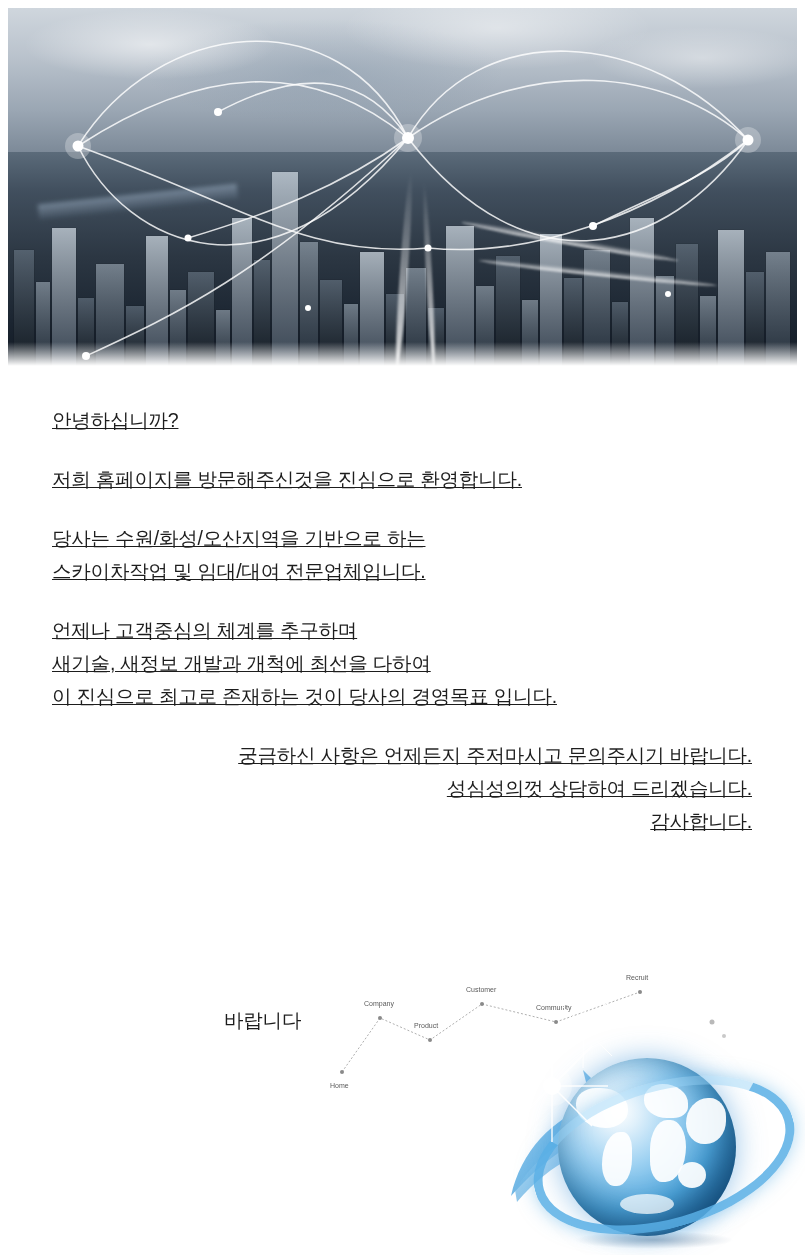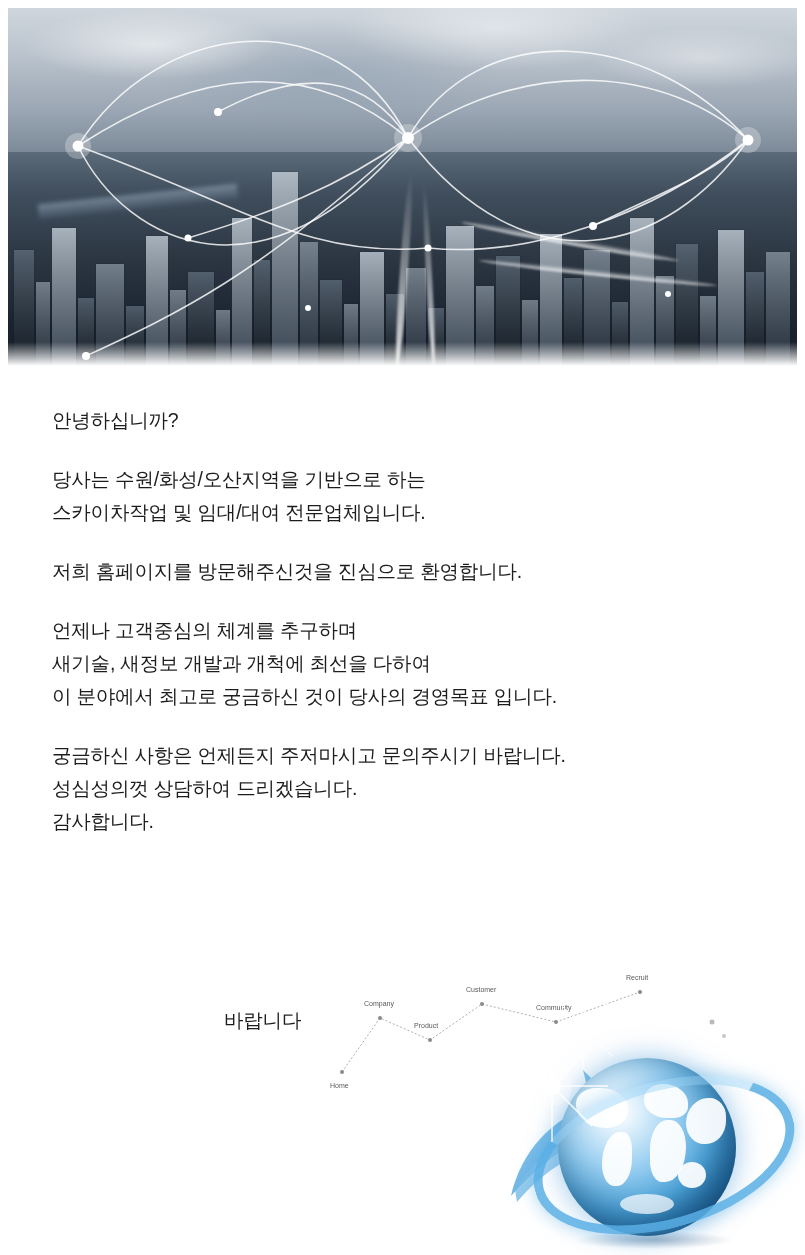--- a/index.html
+++ b/index.html
@@ -110,22 +110,23 @@
     top: 404px;
     width: 700px;
   }
   .para {
     margin: 0 0 26px 0;
     font-size: 19.5px;
     line-height: 33px;
     color: #1d1d1d;
     letter-spacing: -0.2px;
     white-space: pre-line;
-  }
-  .para.tight { margin-bottom: 24px; }
+    text-decoration: underline;
+  }
+  .para.tight { margin-bottom: 24px; text-align: right; }
   .signature {
     position: absolute;
     left: 224px;
     top: 1005px;
     font-size: 19.5px;
     line-height: 30px;
     color: #1d1d1d;
     letter-spacing: -0.2px;
   }
 
@@ -279,26 +280,26 @@
       <circle cx="400" cy="130" r="14"></circle>
       <circle cx="740" cy="132" r="13"></circle>
     </g>
   </svg>
 
   <div class="hero-fade"></div>
 </div>
 
 <div class="content">
   <p class="para">안녕하십니까?</p>
+  <p class="para">저희 홈페이지를 방문해주신것을 진심으로 환영합니다.</p>
   <p class="para">당사는 수원/화성/오산지역을 기반으로 하는
 스카이차작업 및 임대/대여 전문업체입니다.</p>
-  <p class="para">저희 홈페이지를 방문해주신것을 진심으로 환영합니다.</p>
   <p class="para">언제나 고객중심의 체계를 추구하며
 새기술, 새정보 개발과 개척에 최선을 다하여
-이 분야에서 최고로 궁금하신 것이 당사의 경영목표 입니다.</p>
+이 진심으로 최고로 존재하는 것이 당사의 경영목표 입니다.</p>
   <p class="para tight">궁금하신 사항은 언제든지 주저마시고 문의주시기 바랍니다.
 성심성의껏 상담하여 드리겠습니다.
 감사합니다.</p>
 </div>
 
 <div class="signature">바랍니다</div>
 
 <div class="globe-art">
 
   <svg class="node-map" viewBox="0 0 470 140">

